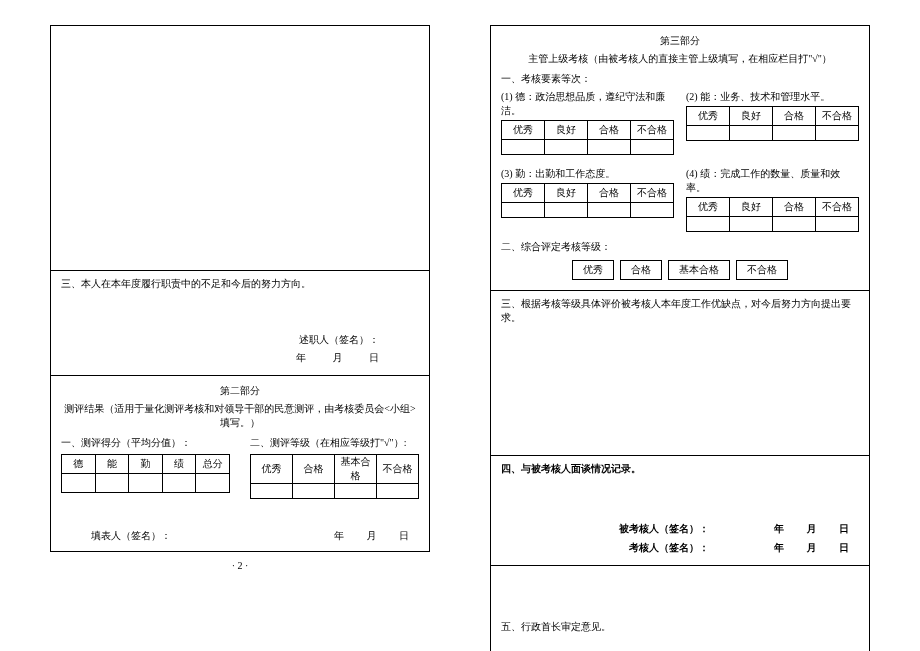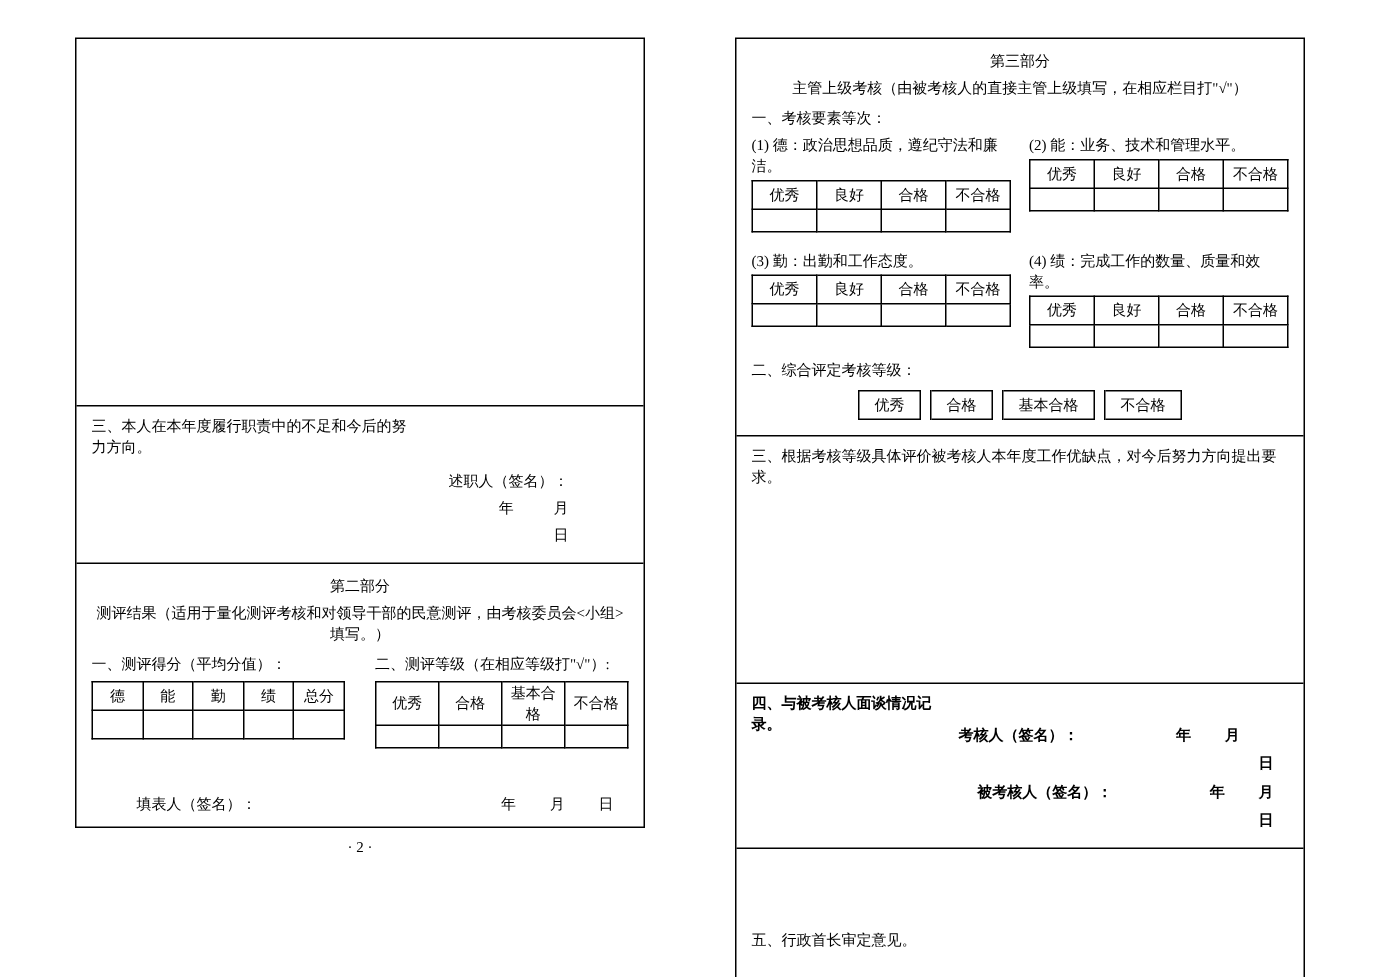--- a/index.html
+++ b/index.html
@@ -23,21 +23,21 @@
     border-bottom: 1px solid #000;
     padding: 6px 10px 8px 10px;
   }
   .section:last-child { border-bottom: 0; }
   .tall { min-height: 230px; }
   .tall2 { min-height: 150px; }
   .tall3 { min-height: 95px; }
   .title-c { text-align: center; font-weight: normal; margin: 2px 0 4px 0; }
   .subtitle-c { text-align: center; margin-bottom: 6px; }
   .sig-block { text-align: right; padding-right: 40px; line-height: 1.8; margin-top: auto; }
-  .flexcol { display: flex; flex-direction: row; height: 100%; }
+  .flexcol { display: flex; flex-direction: column; height: 100%; }
   .four-grid {
     display: grid;
     grid-template-columns: 1fr 1fr;
     column-gap: 20px;
     row-gap: 6px;
     margin: 4px 0 8px 0;
     gap: 12px;
   }
   .criterion { }
   .criterion-label { margin-bottom: 2px; }
@@ -272,28 +272,28 @@
 
     <div class="section tall2">
       <div>三、根据考核等级具体评价被考核人本年度工作优缺点，对今后努力方向提出要求。</div>
     </div>
 
     <div class="section tall3">
       <div class="flexcol" style="height:95px;font-weight:bold;">
         <div>四、与被考核人面谈情况记录。</div>
         <div class="sig-block sig-lines" style="padding-right:10px;">
           <div>
-            <span>考核人（签名）：</span>
+            <span>被考核人（签名）：</span>
             <span style="display:inline-block; width:60px;"></span>
             <span>年</span>
             <span style="display:inline-block; width:20px;"></span><span>月</span>
             <span style="display:inline-block; width:20px;"></span><span>日</span>
           </div>
           <div>
-            <span>被考核人（签名）：</span>
+            <span>考核人（签名）：</span>
             <span style="display:inline-block; width:60px;"></span>
             <span>年</span>
             <span style="display:inline-block; width:20px;"></span><span>月</span>
             <span style="display:inline-block; width:20px;"></span><span>日</span>
           </div>
         </div>
       </div>
     </div>
 
     <div class="section" style="min-height:60px;">

